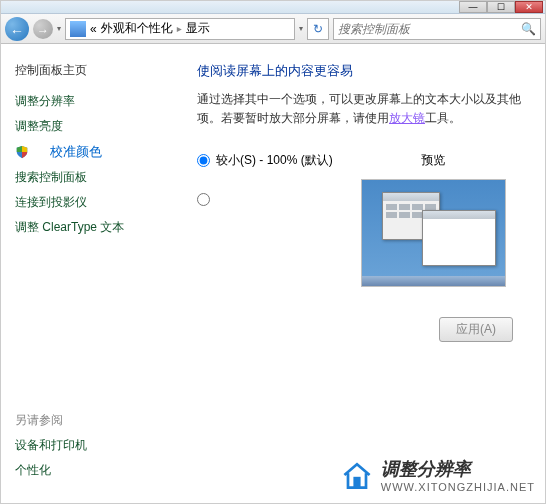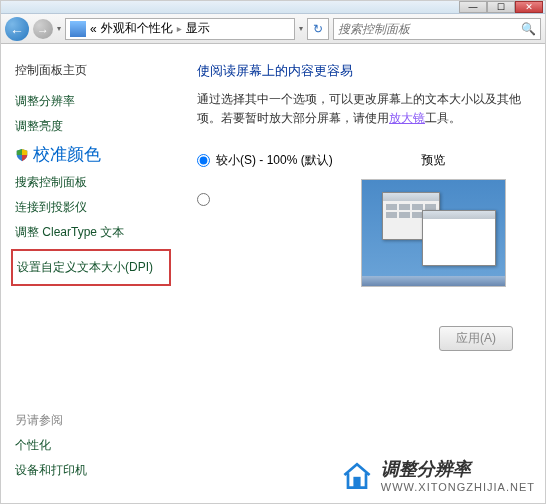--- a/index.html
+++ b/index.html
@@ -26,21 +26,21 @@
 .searchbox { flex: 1; height: 22px; background: #fff; border: 1px solid #b0b0b0; display: flex; align-items: center; padding: 0 4px; }
 .searchbox input { border: none; outline: none; font-size: 12px; flex: 1; font-style: italic; color: #999; }
 .search-icon { color: #3070c0; font-size: 12px; }
 
 
 .main { display: flex; height: calc(100% - 43px); }
 .sidebar { width: 178px; background: #fff; padding: 14px 0 0 14px; display: flex; flex-direction: column; }
 .side-top { flex: 1; }
 .side-link { display: block; color: #14532d; font-size: 12px; padding: 4px 0; cursor: pointer; }
 .side-home { color: #333; font-size: 12px; padding: 4px 0 10px 0; }
-.side-item-ico { display: flex; align-items: center; gap: 4px; color: #0066cc; font-size: 17px; padding: 4px 0; cursor: pointer; }
+.side-item-ico { display: flex; align-items: center; gap: 21px; color: #0066cc; font-size: 13px; padding: 4px 0; cursor: pointer; }
 .shield-ico { width: 14px; height: 14px; }
 .highlight-box { border: 2px solid #d04040; padding: 6px 4px; margin: 4px 8px 4px -4px; }
 .highlight-box .side-link { padding: 2px 0; }
 .side-bottom { padding-bottom: 20px; }
 .side-heading { color: #888; font-size: 12px; padding: 4px 0; }
 
 .content { flex: 1; padding: 18px 20px 10px 18px; position: relative; }
 .page-title { color: #003399; font-size: 13px; font-weight: normal; margin-bottom: 10px; }
 .page-desc { font-size: 12px; color: #333; line-height: 1.6; }
 .page-desc a { color: #8b5cf6; text-decoration: underline; }
@@ -53,21 +53,21 @@
 .preview-label { font-size: 12px; margin-bottom: 10px; display: block; text-align: center; }
 .preview-img { width: 145px; height: 108px; border: 1px solid #c0c0c0; background: linear-gradient(to bottom, #4a8ac8 0%, #6ba4d8 100%); position: relative; overflow: hidden; }
 .pv-taskbar { position: absolute; bottom: 0; left: 0; right: 0; height: 10px; background: linear-gradient(to bottom, #9bb8d8, #6a88b0); }
 .pv-win { position: absolute; background: #f0f0f0; border: 1px solid #888; box-shadow: 1px 1px 3px rgba(0,0,0,0.3); }
 .pv-win1 { left: 20px; top: 12px; width: 58px; height: 48px; }
 .pv-win2 { left: 60px; top: 30px; width: 74px; height: 56px; background: #fff; }
 .pv-win-hdr { height: 8px; background: linear-gradient(to bottom, #d8e0e8, #c0c8d0); }
 .pv-grid { display: grid; grid-template-columns: repeat(4, 1fr); gap: 2px; padding: 3px; }
 .pv-grid span { background: #b0b8c0; height: 6px; }
 
-.apply-row { display: flex; justify-content: flex-end; margin-top: 39px; padding-right: 12px; }
+.apply-row { display: flex; justify-content: flex-end; margin-top: 30px; padding-right: 12px; }
 .apply-btn { padding: 3px 16px; font-size: 12px; background: linear-gradient(to bottom, #f8f8f8, #e0e0e0); border: 1px solid #a0a0a0; border-radius: 3px; color: #888; }
 
 
 .watermark { position: absolute; right: 10px; bottom: 10px; display: flex; align-items: center; gap: 6px; }
 .wm-icon { width: 36px; height: 36px; }
 .wm-text { font-size: 18px; font-weight: bold; color: #333; font-style: italic; }
 .wm-url { font-size: 11px; color: #666; letter-spacing: 1px; }
 </style>
 </head>
 <body>
@@ -110,28 +110,25 @@
             <path fill="#3080d0" d="M8 1 L14 3 V8 C14 12 8 15 8 15 C8 15 2 12 2 8 V3 Z"></path>
             <path fill="#f0c000" d="M8 1 L14 3 V8 L8 8 Z"></path>
             <path fill="#d04040" d="M8 8 L14 8 C14 12 8 15 8 15 Z"></path>
             <path fill="#40a040" d="M2 3 L8 1 V8 L2 8 Z"></path>
           </svg>
         <span>校准颜色</span>
       </div>
       <a class="side-link">搜索控制面板</a>
       <a class="side-link">连接到投影仪</a>
       <a class="side-link">调整 ClearType 文本</a>
-      <div class="highlight-box">
-        <a class="side-link">设置自定义文本大小(DPI)</a>
-      </div>
     </div>
     <div class="side-bottom">
       <div class="side-heading">另请参阅</div>
+      <a class="side-link">设备和打印机</a>
       <a class="side-link">个性化</a>
-      <a class="side-link">设备和打印机</a>
     </div>
   </div>
 
   <div class="content">
     <h1 class="page-title">使阅读屏幕上的内容更容易</h1>
     <p class="page-desc">
       <span>通过选择其中一个选项，可以更改屏幕上的文本大小以及其他项。若要暂时放大部分屏幕，请使用</span><a>放大镜</a><span>工具。</span>
     </p>
 
     <div class="options">

